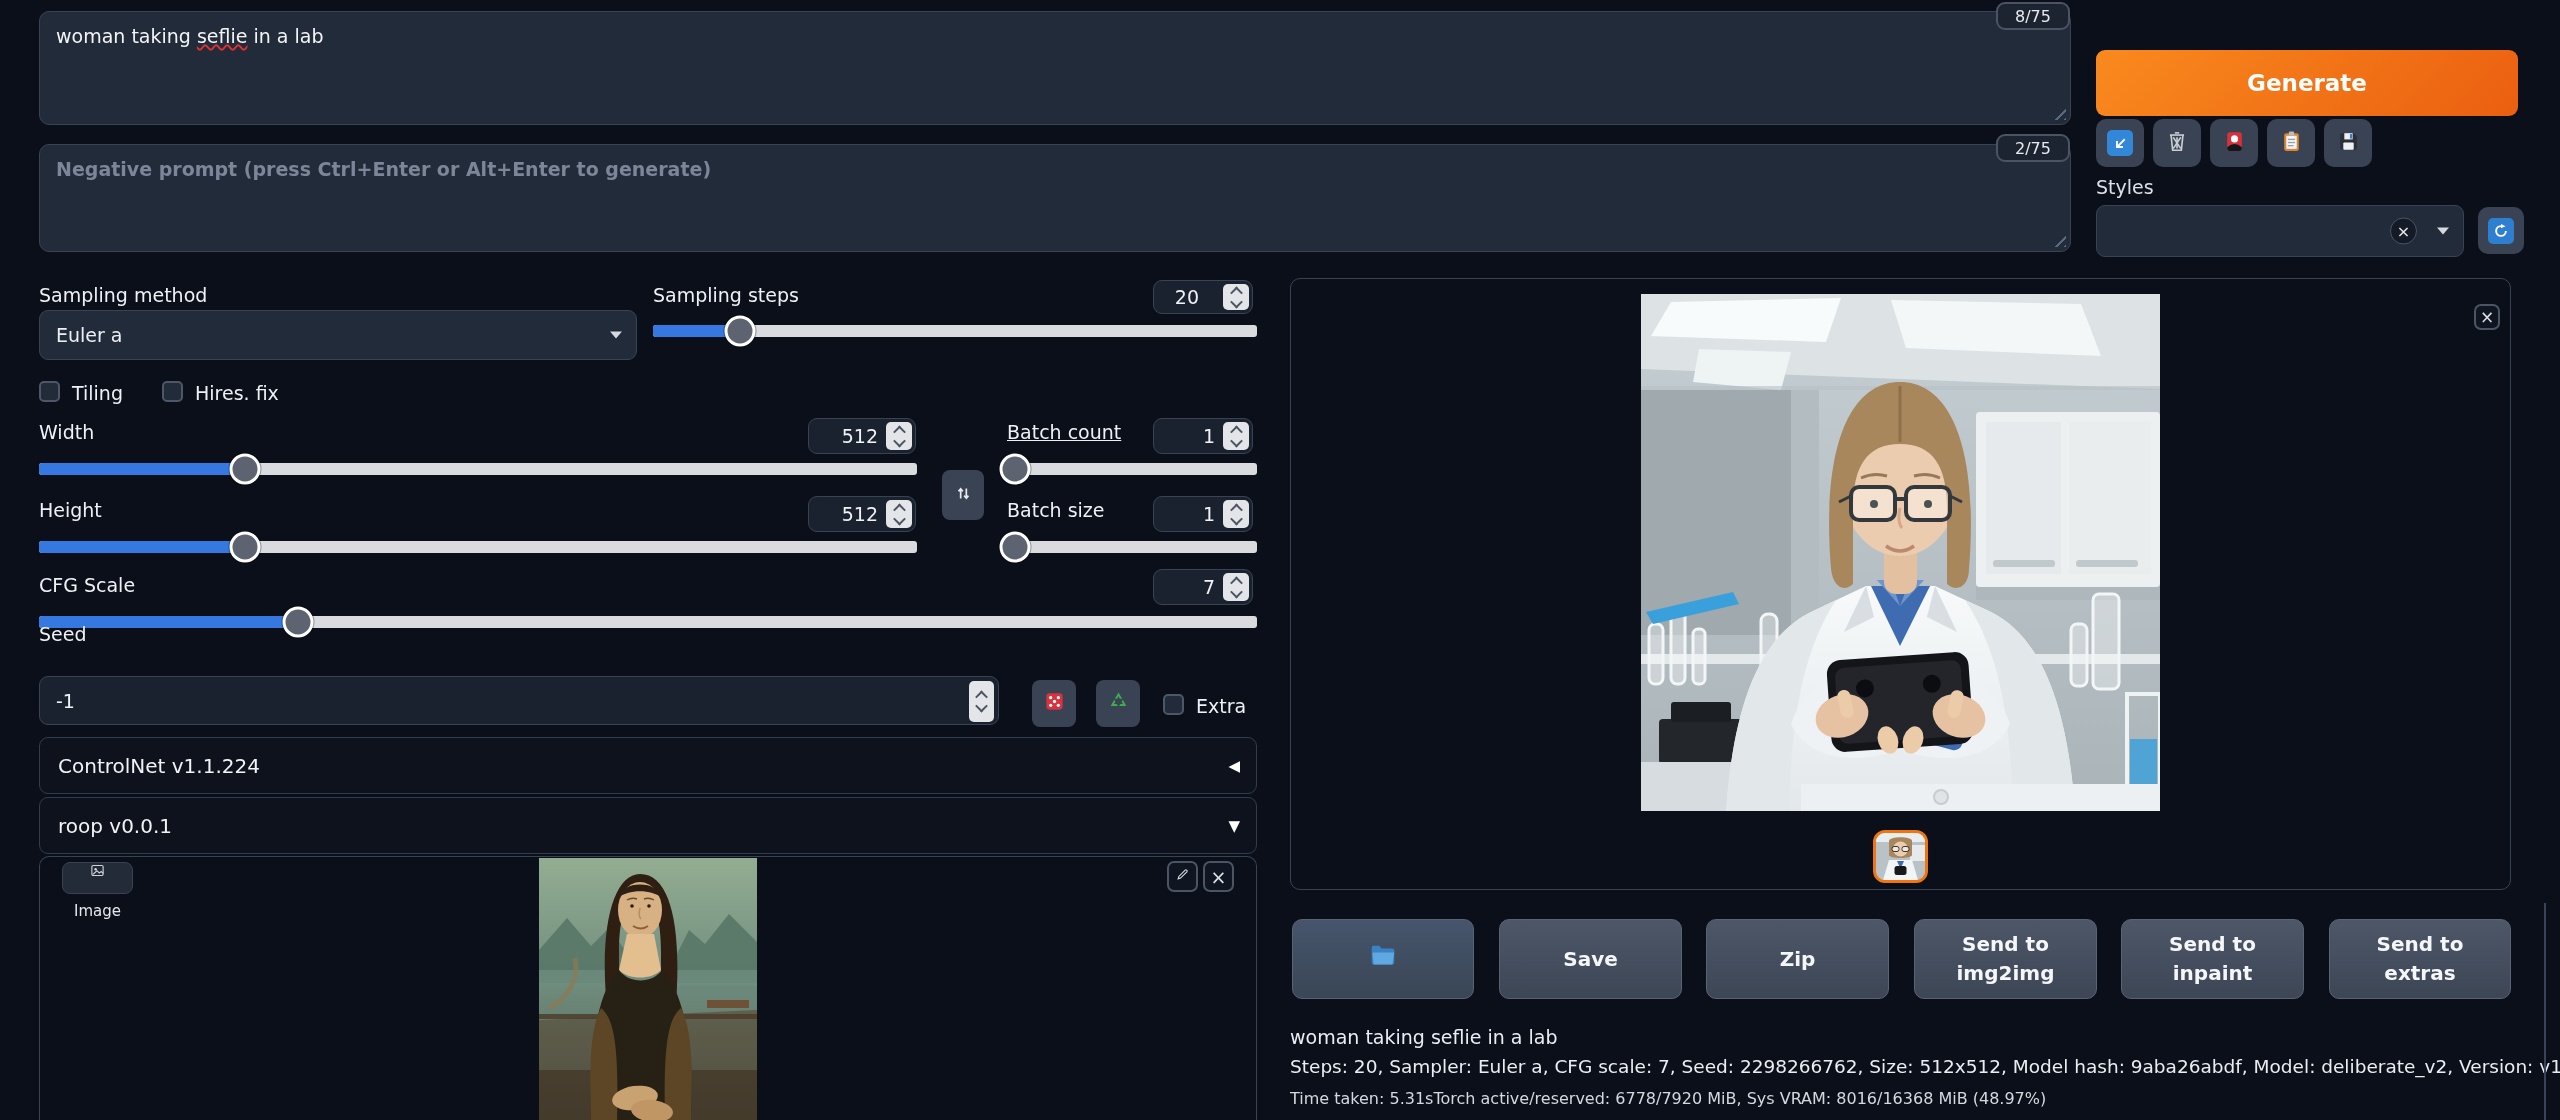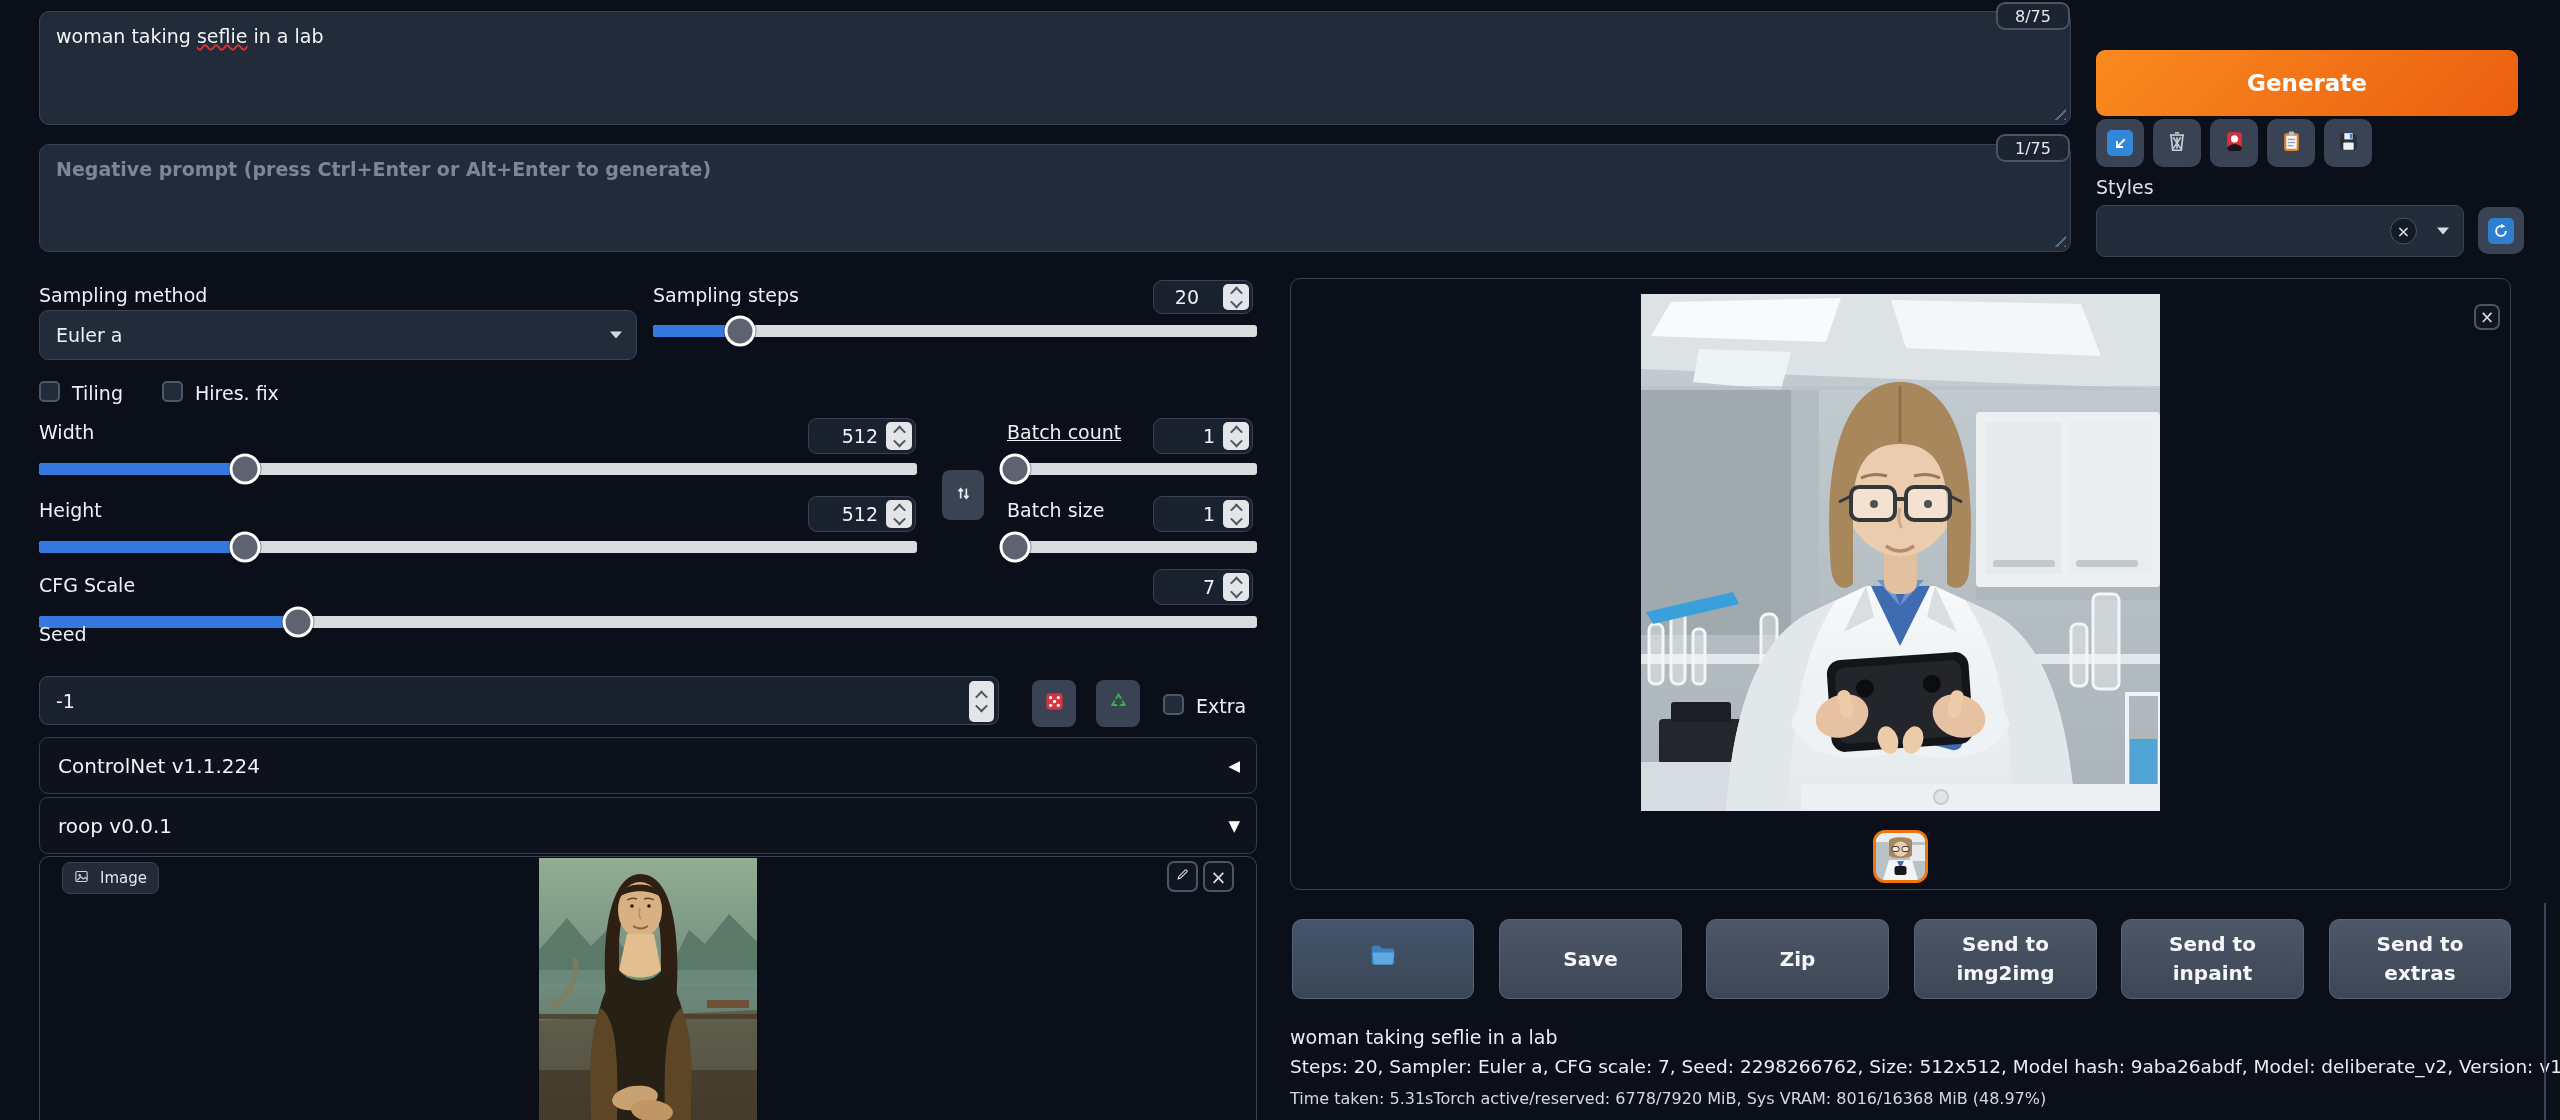--- a/index.html
+++ b/index.html
@@ -64,21 +64,21 @@
   }
   .cb{position:absolute;width:21px;height:21px;background:#222b3a;border:2px solid #4d5768;border-radius:5px;cursor:pointer;box-sizing:border-box;}
   .acc{
     position:absolute;border:1px solid #333c4d;border-radius:9px;background:#0d121d;
     display:flex;align-items:center;font-size:20px;color:#f2f3f5;padding:0 18px;box-sizing:border-box;cursor:pointer;
   }
   .acc .arrow{position:absolute;right:16px;font-size:15px;color:#ffffff;}
   .panel{position:absolute;border:1px solid #3a4354;background:#0b0f19;box-sizing:border-box;}
   .tabchip{
     position:absolute;height:30px;padding:0 11px;background:#232b39;border:1px solid #3a4354;border-radius:8px;
-    display:flex;align-items:center;gap:11px;font-size:15px;color:#e5e7eb;z-index:4;
+    display:flex;align-items:center;gap:20px;font-size:15px;color:#e5e7eb;z-index:4;flex-direction:column;
   }
   .sqbtn{
     position:absolute;width:31px;height:31px;border:2px solid #4b5563;border-radius:7px;background:rgba(20,26,38,.6);
     display:flex;align-items:center;justify-content:center;color:#dfe3e9;cursor:pointer;box-sizing:border-box;
   }
   .gbtn{
     position:absolute;top:919px;height:80px;border-radius:10px;border:1px solid #5a6374;
     background:linear-gradient(180deg,#4d5768,#3d4655);
     display:flex;align-items:center;justify-content:center;text-align:center;
     font-size:20px;font-weight:600;color:#f5f6f8;line-height:1.45;cursor:pointer;box-sizing:border-box;padding:0 10px;
@@ -87,21 +87,21 @@
 </style>
 </head>
 <body>
 
 <div class="chip" style="left:1996px;top:2px;">8/75</div>
 <div class="ta" style="left:39px;top:11px;width:2032px;height:114px;">
   <span><span>woman taking </span><span class="misspell">seflie</span><span> in a lab</span></span>
   <i class="grip"></i>
 </div>
 
-<div class="chip" style="left:1996px;top:134px;">1/75</div>
+<div class="chip" style="left:1996px;top:134px;">2/75</div>
 <div class="ta" style="left:39px;top:144px;width:2032px;height:108px;font-weight:bold;">
   <span class="placeholder">Negative prompt (press Ctrl+Enter or Alt+Enter to generate)</span>
   <i class="grip"></i>
 </div>
 
 <div class="generate">Generate</div>
 
 <div class="qbtn" style="left:2096px;top:119px;">
   <span class="ico-sq" style="background:#3387d8;">
     <svg width="17" height="17" viewBox="0 0 24 24">

